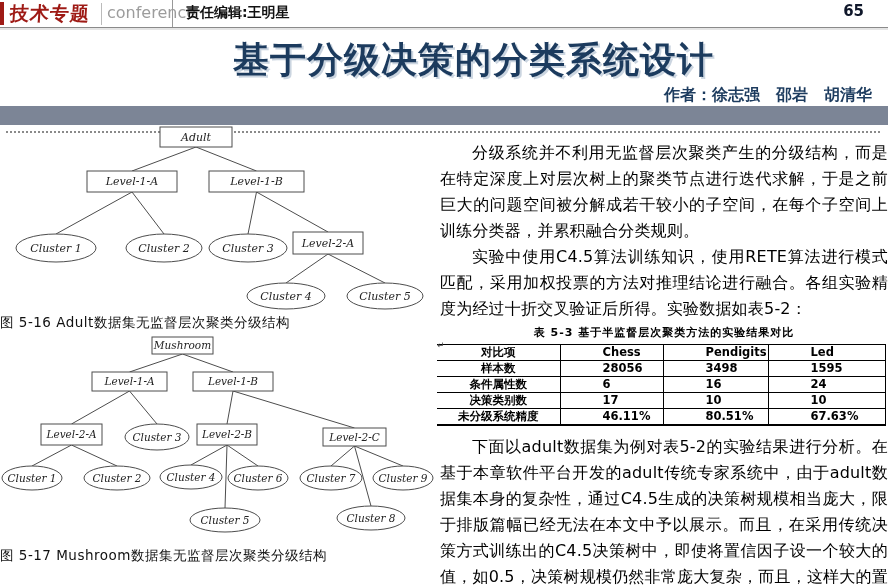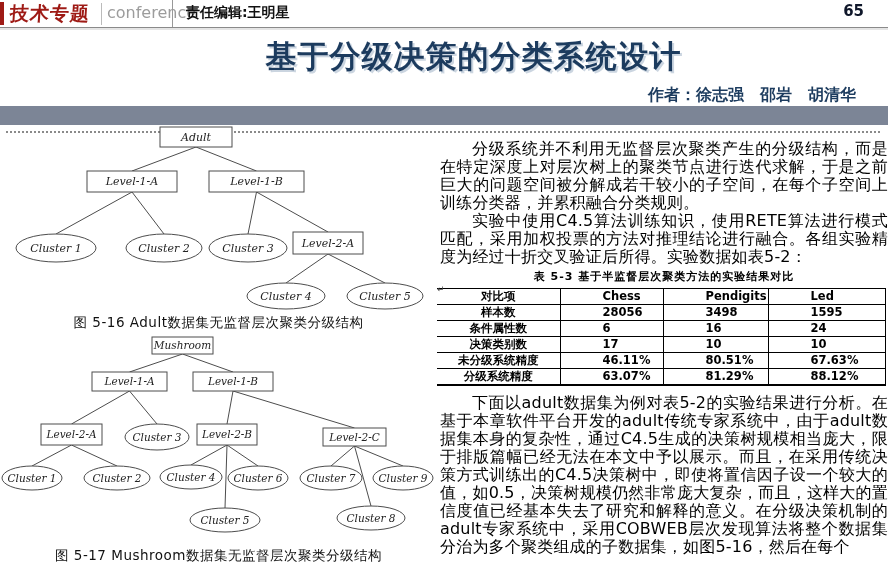--- a/index.html
+++ b/index.html
@@ -13,38 +13,38 @@
   .red-edge{position:absolute;left:0;top:2px;width:4px;height:23px;background:#9e1a15;}
   .brand{position:absolute;left:10px;top:1px;font-size:19px;font-weight:bold;
     color:#9e1a15;letter-spacing:1px;transform:skewX(-4deg);}
   .brand-divider{position:absolute;left:101px;top:3px;width:1px;height:22px;background:#bbb;}
   .brand-sub{position:absolute;left:107px;top:3px;font-size:16px;color:#9c9c9c;}
   .logo-box-line{position:absolute;left:172px;top:0;width:1px;height:27px;background:#999;}
   .editor{position:absolute;left:186px;top:4px;font-size:14px;color:#111;font-weight:bold;}
   .pagenum{position:absolute;right:24px;top:2px;font-size:15px;font-weight:bold;color:#0f172a;margin-left:35px;}
   
   .title{position:absolute;top:36px;left:0;width:888px;padding-left:59px;box-sizing:border-box;
-    text-align:center;font-size:31px;font-weight:bold;color:#1c3b5e;letter-spacing:1px;
+    text-align:center;font-size:36px;font-weight:bold;color:#1c3b5e;letter-spacing:1px;
     text-shadow:2px 2px 0 rgba(160,178,198,0.55);white-space:nowrap;}
-  .authors{position:absolute;top:85px;right:32px;font-size:16px;font-weight:bold;color:#1c3b5e;}
+  .authors{position:absolute;top:85px;right:16px;font-size:16px;font-weight:bold;color:#1c3b5e;}
   .slate-bar{position:absolute;top:106px;left:0;width:888px;height:19px;background:#7c8596;}
   .dotted-rule{position:absolute;top:131px;left:6px;width:874px;border-top:2px dotted #8a8a8a;}
   
   .left-col{position:absolute;top:124px;left:0;width:437px;height:450px;}
   .tree-svg{position:absolute;left:0;display:block;}
   #tree1{top:1px;}
   #tree2{top:208px;}
-  .fig-caption{position:absolute;left:0;width:437px;text-align:center;
+  .fig-caption{position:absolute;left:0;width:437px;text-align:left;
     font-size:13.5px;color:#111;letter-spacing:0.5px;white-space:nowrap;}
   #cap1{top:190px;}
   #cap2{top:423px;}
   .node-label{font-family:"DejaVu Serif","Liberation Serif",serif;font-style:italic;fill:#222;}
   
   .right-col{position:absolute;top:140px;left:440px;width:448px;}
-  .para{margin:0;font-size:16px;line-height:18px;text-align:justify;
+  .para{margin:0;font-size:16px;line-height:26px;text-align:justify;
     text-indent:2em;color:#000;letter-spacing:0.2px;}
   .table-title{margin:3px 0 0 0;text-align:center;font-size:11px;font-weight:bold;
     color:#000;letter-spacing:1px;}
   .table-wrap{position:relative;margin:4px 0 0 -3px;width:448px;}
   .para-mark{position:absolute;left:0;top:-4px;font-size:9px;color:#444;}
   table.results{border-collapse:collapse;width:448px;table-layout:fixed;
     border-bottom:2px solid #000;}
   table.results th,table.results td{
     border:1px solid #000;font-size:11.5px;font-weight:bold;line-height:13px;
     padding:1px 0;overflow:hidden;white-space:nowrap;}
@@ -188,23 +188,17 @@
             <td class="cv">17</td>
             <td class="cv">10</td>
             <td class="cv">10</td>
           </tr>
           <tr>
             <td>未分级系统精度</td>
             <td class="cv">46.11%</td>
             <td class="cv">80.51%</td>
             <td class="cv">67.63%</td>
           </tr>
-          <tr>
-            <td>分级系统精度</td>
-            <td class="cv">63.07%</td>
-            <td class="cv">81.29%</td>
-            <td class="cv">88.12%</td>
-          </tr>
         </tbody>
     </table>
   </div>
   <p class="para para3">下面以adult数据集为例对表5-2的实验结果进行分析。在基于本章软件平台开发的adult传统专家系统中，由于adult数据集本身的复杂性，通过C4.5生成的决策树规模相当庞大，限于排版篇幅已经无法在本文中予以展示。而且，在采用传统决策方式训练出的C4.5决策树中，即使将置信因子设一个较大的值，如0.5，决策树规模仍然非常庞大复杂，而且，这样大的置信度值已经基本失去了研究和解释的意义。在分级决策机制的adult专家系统中，采用COBWEB层次发现算法将整个数据集分治为多个聚类组成的子数据集，如图5-16，然后在每个</p>
 </div>
 
 </body></html>

